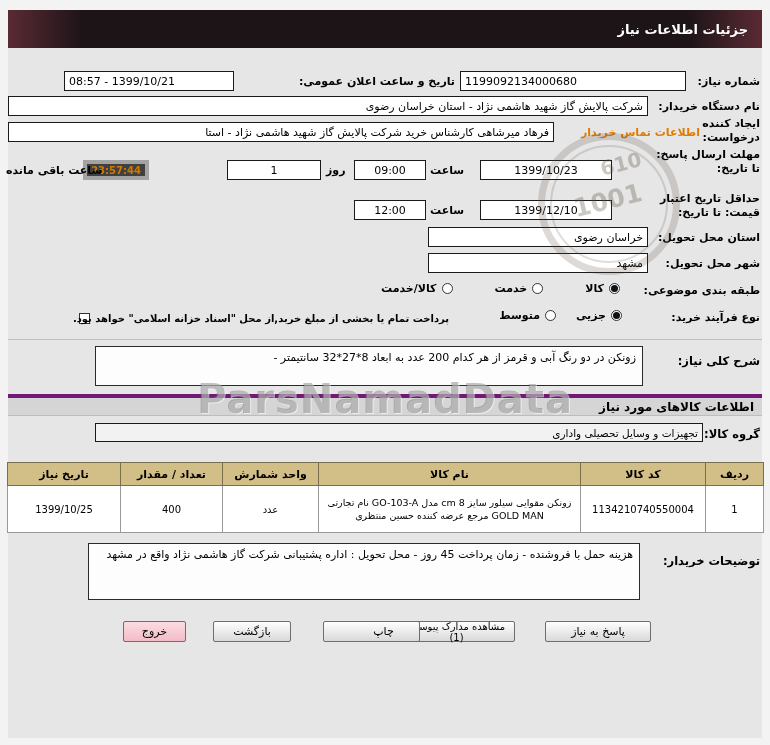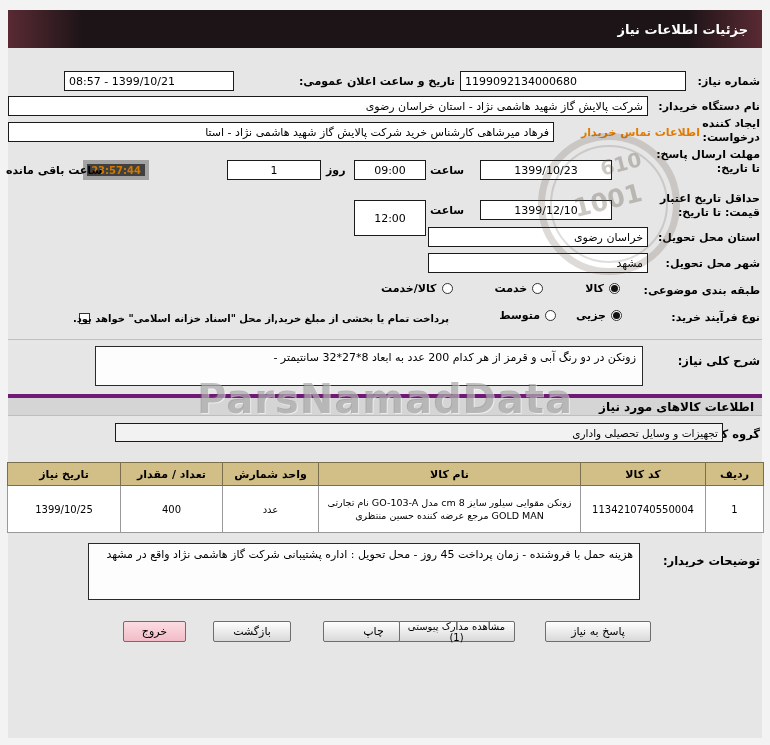--- a/index.html
+++ b/index.html
@@ -16,21 +16,21 @@
     display:flex;align-items:center;padding:0 14px;z-index:5;
   }
   .titlebar .t{color:#ffffff;font-size:13px;font-weight:bold;}
   .lbl{position:absolute;font-size:11px;font-weight:bold;color:#000;text-align:right;line-height:14px;z-index:10;}
   .field{
     position:absolute;background:#ffffff;border:1px solid #1a1a1a;font-size:11px;
     display:flex;align-items:center;padding:0 4px;box-sizing:border-box;z-index:10;
   }
   .field.center{justify-content:center;}
   .field.ltr{direction:ltr;}
-  .field.grayish{background:#f2f2f2;margin-left:20px;}
+  .field.grayish{background:#f2f2f2;}
   .link{position:absolute;font-size:11px;font-weight:bold;color:#e07b00;cursor:pointer;z-index:10;}
   .countdown{
     position:absolute;background:#404040;border:4px solid #a3a3a3;color:#d07900;
     font-weight:bold;font-size:10px;display:flex;align-items:center;justify-content:center;
     box-sizing:border-box;direction:ltr;z-index:10;
   }
   .radio-row{position:absolute;display:flex;z-index:10;}
   .radio-item{display:flex;align-items:center;gap:5px;font-size:11px;font-weight:bold;cursor:pointer;}
   .radio{width:11px;height:11px;border:1px solid #333;border-radius:50%;background:#fff;display:inline-block;position:relative;box-sizing:border-box;}
   .radio.selected::after{content:"";position:absolute;inset:1px;background:#111;border-radius:50%;}
@@ -94,21 +94,21 @@
 <span class="lbl" style="left:430px;top:164px;white-space:nowrap;">ساعت</span>
 <div class="field center ltr" style="left:354px;top:160px;width:72px;height:20px;">09:00</div>
 <span class="lbl" style="left:326px;top:164px;white-space:nowrap;">روز</span>
 <div class="field center ltr" style="left:227px;top:160px;width:94px;height:20px;">1</div>
 <div class="countdown" style="left:83px;top:160px;width:66px;height:20px;">23:57:44</div>
 <span class="lbl" style="left:6px;top:164px;white-space:nowrap;">ساعت باقی مانده</span>
 
 <span class="lbl" style="right:10px;top:192px;width:105px;">حداقل تاریخ اعتبار قیمت: تا تاریخ:</span>
 <div class="field center ltr" style="left:480px;top:200px;width:132px;height:20px;">1399/12/10</div>
 <span class="lbl" style="left:430px;top:204px;white-space:nowrap;">ساعت</span>
-<div class="field center ltr" style="left:354px;top:200px;width:72px;height:36px;">12:00</div>
+<div class="field center ltr" style="left:354px;top:200px;width:72px;height:20px;">12:00</div>
 
 <span class="lbl" style="right:10px;top:231px;">استان محل تحویل:</span>
 <div class="field" style="left:428px;top:227px;width:220px;height:20px;">خراسان رضوی</div>
 
 <span class="lbl" style="right:10px;top:257px;">شهر محل تحویل:</span>
 <div class="field" style="left:428px;top:253px;width:220px;height:20px;">مشهد</div>
 
 <span class="lbl" style="right:10px;top:284px;">طبقه بندی موضوعی:</span>
 <div class="radio-row" id="subject-options" style="right:150px;top:282px;gap:42px;">
     <span class="radio-item">
@@ -180,20 +180,20 @@
         <td class="col5">1399/10/25</td>
       </tr>
     </tbody>
 </table>
 
 <span class="lbl" style="right:10px;top:554px;font-size:11.5px;">توضیحات خریدار:</span>
 <div class="box" style="left:88px;top:543px;width:552px;height:57px;">هزینه حمل با فروشنده - زمان پرداخت 45 روز - محل تحویل : اداره پشتیبانی شرکت گاز هاشمی نژاد واقع در مشهد</div>
 
 <button class="btn" style="left:545px;top:621px;width:106px;">پاسخ به نیاز</button>
 <button class="btn small" style="left:398px;top:621px;width:117px;">مشاهده مدارک پیوستی (1)</button>
-<button class="btn" style="left:323px;top:621px;width:77px;padding-left:30px;">چاپ</button>
+<button class="btn" style="left:323px;top:621px;width:97px;padding-left:30px;">چاپ</button>
 <button class="btn" style="left:213px;top:621px;width:78px;">بازگشت</button>
 <button class="btn exit" style="left:123px;top:621px;width:63px;text-align:right;">خروج</button>
 
 <div class="wm-text">ParsNamadData</div>
 <div class="wm-stamp"></div>
 <div class="wm-num" style="left:600px;top:152px;font-size:20px;transform:rotate(-14deg);">610</div>
 <div class="wm-num" style="left:573px;top:186px;font-size:25px;transform:rotate(-14deg);">1001</div>
 
 </body></html>

